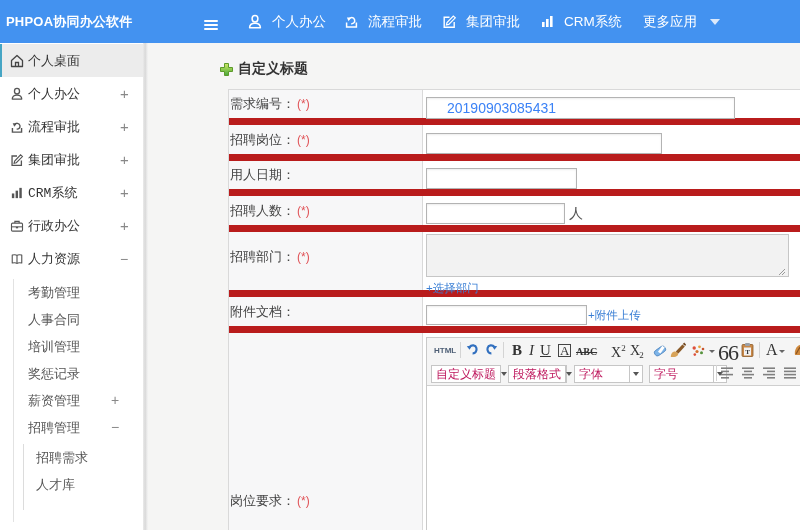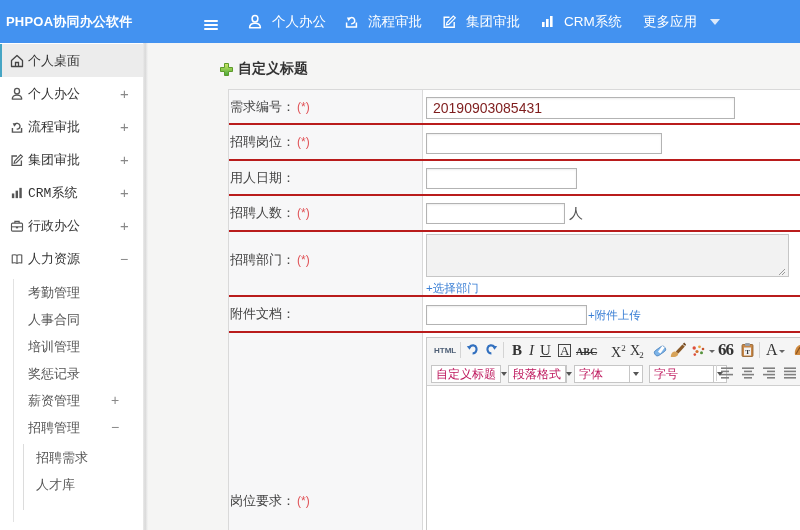--- a/index.html
+++ b/index.html
@@ -33,25 +33,25 @@
   .sub2 { position:relative; height:27px; line-height:27px; font-size:13px; color:#555; }
   .sub2 .txt { position:absolute; left:12px; }
 
   
   #main { position:absolute; left:148px; top:43px; width:652px; height:487px; background:#f5f5f4; }
   #title { position:absolute; left:72px; top:17px; display:flex; align-items:center; }
   #title b { font-size:14px; color:#333; margin-left:5px; }
 
   
   #tbl { position:absolute; left:80px; top:46px; width:572px; height:520px; border:1px solid #d9d9d9; border-right:none; border-bottom:none; background:#fff; }
-  .trow { position:relative; border-bottom:2px solid #b91c1c; display:flex; }
+  .trow { position:relative; border-bottom:7px solid #b91c1c; display:flex; }
   .lcell { width:194px; background:#f7f7f8; border-right:1px solid #d9d9d9; display:flex; align-items:center; font-size:13px; color:#444; padding-left:1px; }
   .lcell .req { color:#e05257; margin-left:2px; font-size:12px; }
   .rcell { flex:1; position:relative; background:#fff; }
-  input.inp { position:absolute; border:1px solid #b3b3b3; background:#fff; box-shadow:inset 0 1px 2px rgba(0,0,0,0.08); font-size:14px; padding-left:6px; color:#7f1d1d; font-family:"Liberation Sans",sans-serif; }
+  input.inp { position:absolute; border:1px solid #b3b3b3; background:#fff; box-shadow:inset 0 1px 2px rgba(0,0,0,0.08); font-size:14px; padding-left:20px; color:#3b82f6; font-family:"Liberation Sans",sans-serif; }
   .lnk { color:#3a7fd5; font-size:11.5px; }
 
   
   #editor { position:absolute; left:278px; top:294px; width:390px; height:250px; border:1px solid #c9c9c9; background:#fff; }
   #tb1 { position:relative; height:24px; background:#f5f5f5; }
   #tb2 { position:relative; height:24px; background:#f5f5f5; border-bottom:1px solid #cfcfcf; }
   #edbody { background:#fff; height:200px; }
   .t1 { position:absolute; color:#333; white-space:nowrap; }
   .srf { font-family:"Liberation Serif",serif; }
   .vsep { position:absolute; top:4px; width:1px; height:16px; background:#d4d4d4; }
@@ -300,21 +300,21 @@
         </svg>
       <svg class="t1" style="left:264px; top:6px;" width="14" height="13" viewBox="0 0 14 13">
           <circle cx="3.2" cy="4" r="1.7" fill="#dd4f3b"></circle>
           <circle cx="8.5" cy="2.8" r="1.4" fill="#e8a33d"></circle>
           <circle cx="12" cy="5" r="1.3" fill="#c8552f"></circle>
           <circle cx="6" cy="7.5" r="1.6" fill="#d4722f"></circle>
           <circle cx="10.5" cy="8.8" r="1.5" fill="#55923c"></circle>
           <circle cx="3.8" cy="10.6" r="1.3" fill="#dd4f3b"></circle>
         </svg>
       <i class="dna" style="left:282px; top:12px;"></i>
-      <span class="t1 srf" style="left:291px; top:2px; font-size:17px; font-weight:bold; letter-spacing:-1px;">66</span>
+      <span class="t1 srf" style="left:291px; top:2px; font-size:22px; font-weight:normal; letter-spacing:-1px;">66</span>
       <svg class="t1" style="left:314px; top:4px;" width="13" height="16" viewBox="0 0 13 15">
           <rect x="1" y="2" width="11" height="12" rx="1" fill="#c98848" stroke="#8a5a28" stroke-width="0.8"></rect>
           <rect x="4" y="0.5" width="5" height="3" rx="1" fill="#9aa0a8"></rect>
           <rect x="3" y="5" width="7" height="8" fill="#f2f2f2"></rect>
           <text x="6.5" y="11.5" text-anchor="middle" font-size="7" font-weight="bold" fill="#333" font-family="Liberation Serif,serif">T</text>
         </svg>
       <span class="vsep" style="left:332px;"></span>
       <span class="t1 srf" style="left:339px; top:3px; font-size:16px;">A</span>
       <i class="dna" style="left:352px; top:12px;"></i>
       <svg class="t1" style="left:366px; top:5px;" width="14" height="14" viewBox="0 0 14 14">

